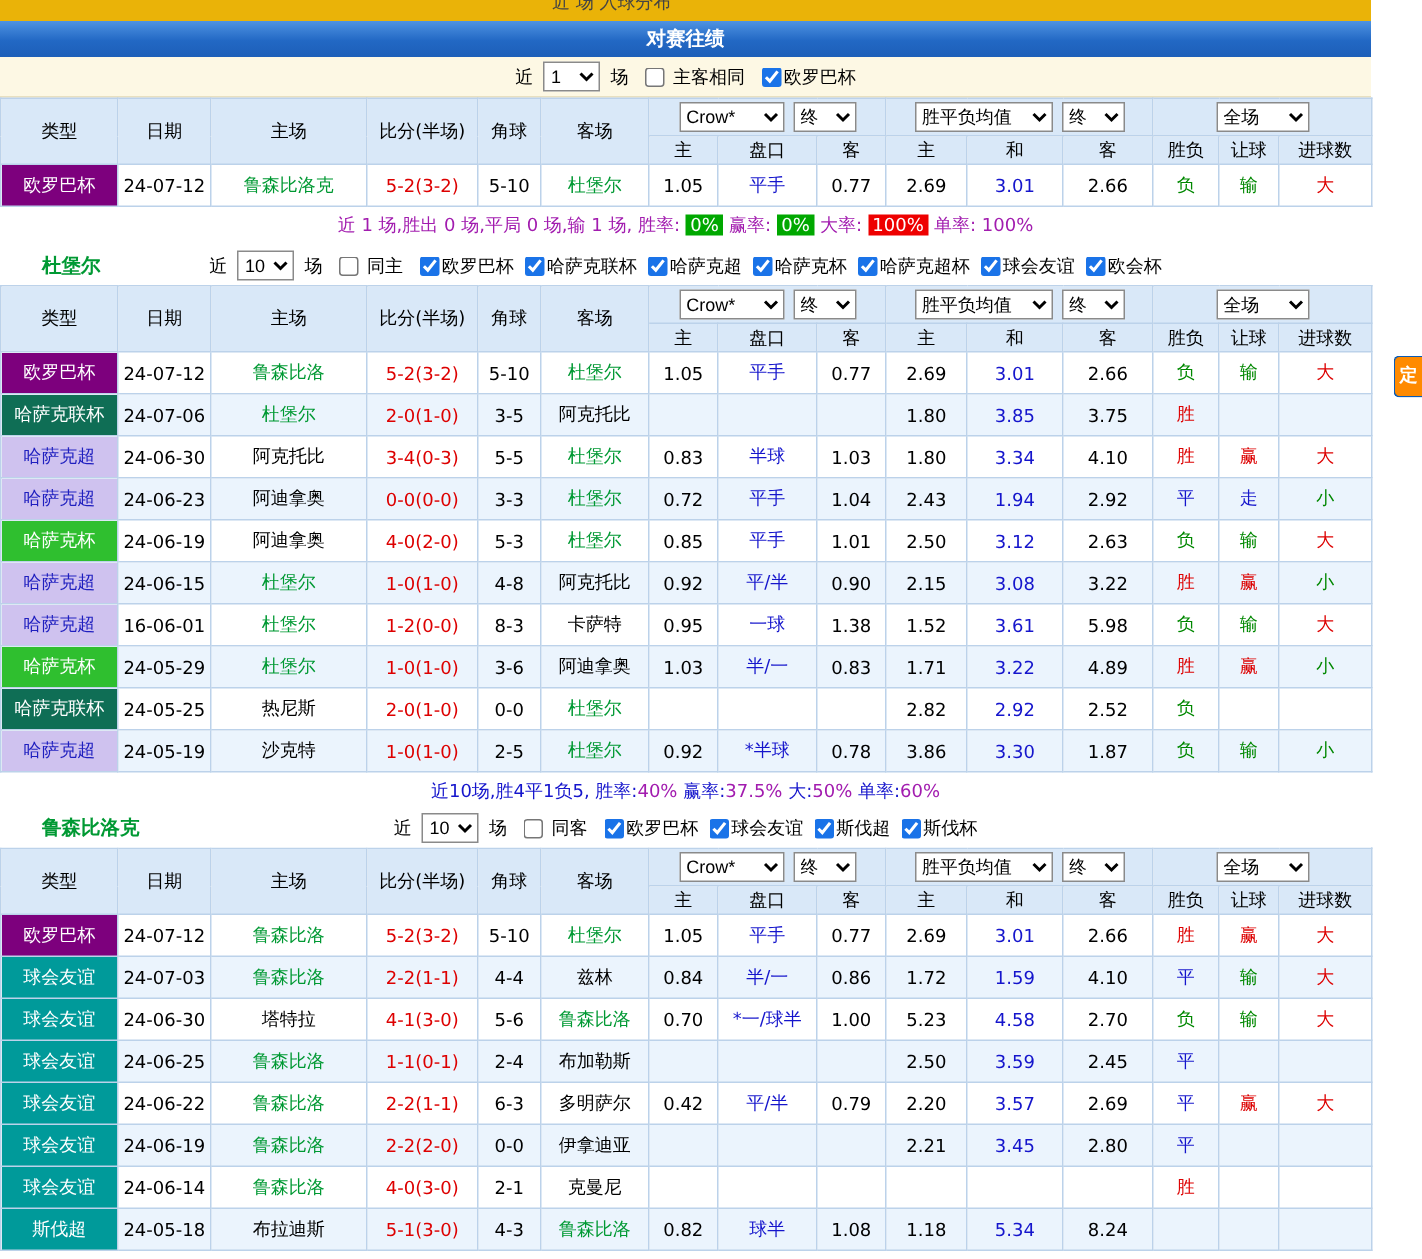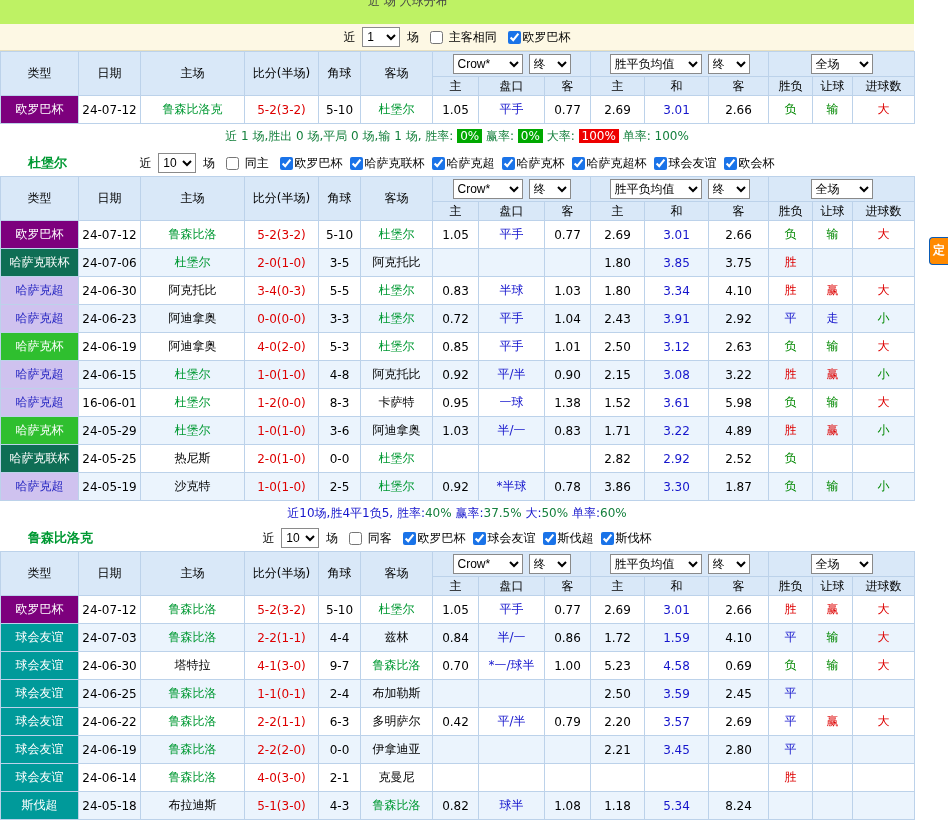--- a/index.html
+++ b/index.html
@@ -1,19 +1,19 @@
 <!DOCTYPE html>
 <html><head>
 <meta charset="utf-8">
 <style>
   html,body{margin:0;padding:0}
   body{width:948px;height:839px;overflow:hidden;background:#fff;position:relative;
        font-family:"DejaVu Sans","Liberation Sans",sans-serif;font-size:12px;color:#000}
   .content{width:914px}
-  .top-clip{height:24px;overflow:hidden;position:relative;background:#bef264}
+  .top-clip{height:14px;overflow:hidden;position:relative;background:#eab308}
   .top-clip span{position:absolute;left:368px;top:-7px;font-size:12px;color:#444;white-space:nowrap}
   .titlebar{height:24px;background:linear-gradient(180deg,#4f93e2 0%,#2268c4 55%,#1d5fb8 100%);
             color:#fff;font-weight:bold;font-size:13px;display:flex;align-items:center;justify-content:center;position:relative}
   .titlebar .views{display:inline-flex;align-items:center}
   .titlebar input[type=radio]{margin:0 2px 0 10px;accent-color:#ffffff}
   .close-btn{position:absolute;right:16px;top:2px;width:19px;height:19px;background:#4d8fdd;border:1px solid #a6c8f2;
              border-radius:3px;color:#fff;font-weight:bold;text-align:center;line-height:17px;font-size:13px;cursor:pointer}
   .filter-row{height:26px;display:flex;align-items:center;justify-content:center;background:#fff}
   .filter-row.cream{background:#fdf8e4;border-bottom:1px solid #e8e0c0}
   .filter-row span{white-space:pre}
@@ -30,37 +30,40 @@
   thead tr.r2 th{height:18px}
   tbody td{height:27px;background:#fff}
   tbody tr:nth-child(even) td{background:#ebf4fd}
   td.league{cursor:pointer}
   .green-team{color:#009933;cursor:pointer}
   .score{color:#dd0000}
   .line{color:#1515cc}
   .win{color:#dd0000}.draw{color:#1515cc}.lose{color:#008800}
   .summary{height:24px;display:flex;align-items:center;justify-content:center}
   .summary span{white-space:pre}
-  .red{color:#15803d}.blue{color:#1515cc}
+  .red{color:#a21caf}.blue{color:#1515cc}
   .badge-green{background:#00a800;color:#fff;padding:0 3px}
   .badge-red{background:#ee0000;color:#fff;padding:0 3px}
   .gap{height:2px;background:#fff}
   .side-tab{position:absolute;right:0;top:237px;width:18px;height:26px;background:#ff8a00;color:#fff;
             border:1px solid #0a5bb5;border-right:none;font-size:12px;line-height:24px;text-align:center;
             border-radius:4px 0 0 4px;cursor:pointer;font-weight:bold}
 </style>
 </head>
 <body>
 
 <div class="content">
 
   <div class="top-clip">
     <span>近 场 入球分布</span>
   </div>
 
+  <div class="titlebar">
+    <span>对赛往绩</span>
+  </div>
   <div class="filter-row cream">
       <span>近 </span>
       <select style="width: 38px;"><option>1</option></select>
       <span> 场 </span>
       <input type="checkbox" style="">
       <span> 主客相同 </span>
       <input type="checkbox" checked="" style="">
       <span>欧罗巴杯</span>
     </div>
   <table>
@@ -261,21 +264,21 @@
           <td class="league" style="background: rgb(207, 194, 239); color: rgb(31, 31, 191);">哈萨克超</td>
           <td>24-06-23</td>
           <td>阿迪拿奥</td>
           <td class="score">0-0(0-0)</td>
           <td>3-3</td>
           <td class="green-team">杜堡尔</td>
           <td>0.72</td>
           <td class="line">平手</td>
           <td>1.04</td>
           <td>2.43</td>
-          <td class="line">3.91</td>
+          <td class="line">1.94</td>
           <td>2.92</td>
           <td class="draw">平</td>
           <td class="draw">走</td>
           <td class="lose">小</td>
         </tr>
         <tr>
           <td class="league" style="background: rgb(47, 191, 47); color: rgb(255, 255, 255);">哈萨克杯</td>
           <td>24-06-19</td>
           <td>阿迪拿奥</td>
           <td class="score">4-0(2-0)</td>
@@ -482,28 +485,28 @@
           <td>4.10</td>
           <td class="draw">平</td>
           <td class="lose">输</td>
           <td class="win">大</td>
         </tr>
         <tr>
           <td class="league" style="background: rgb(0, 154, 154); color: rgb(255, 255, 255);">球会友谊</td>
           <td>24-06-30</td>
           <td>塔特拉</td>
           <td class="score">4-1(3-0)</td>
-          <td>9-7</td>
+          <td>5-6</td>
           <td class="green-team">鲁森比洛</td>
           <td>0.70</td>
           <td class="line">*一/球半</td>
           <td>1.00</td>
           <td>5.23</td>
           <td class="line">4.58</td>
-          <td>0.69</td>
+          <td>2.70</td>
           <td class="lose">负</td>
           <td class="lose">输</td>
           <td class="win">大</td>
         </tr>
         <tr>
           <td class="league" style="background: rgb(0, 154, 154); color: rgb(255, 255, 255);">球会友谊</td>
           <td>24-06-25</td>
           <td class="green-team">鲁森比洛</td>
           <td class="score">1-1(0-1)</td>
           <td>2-4</td>

